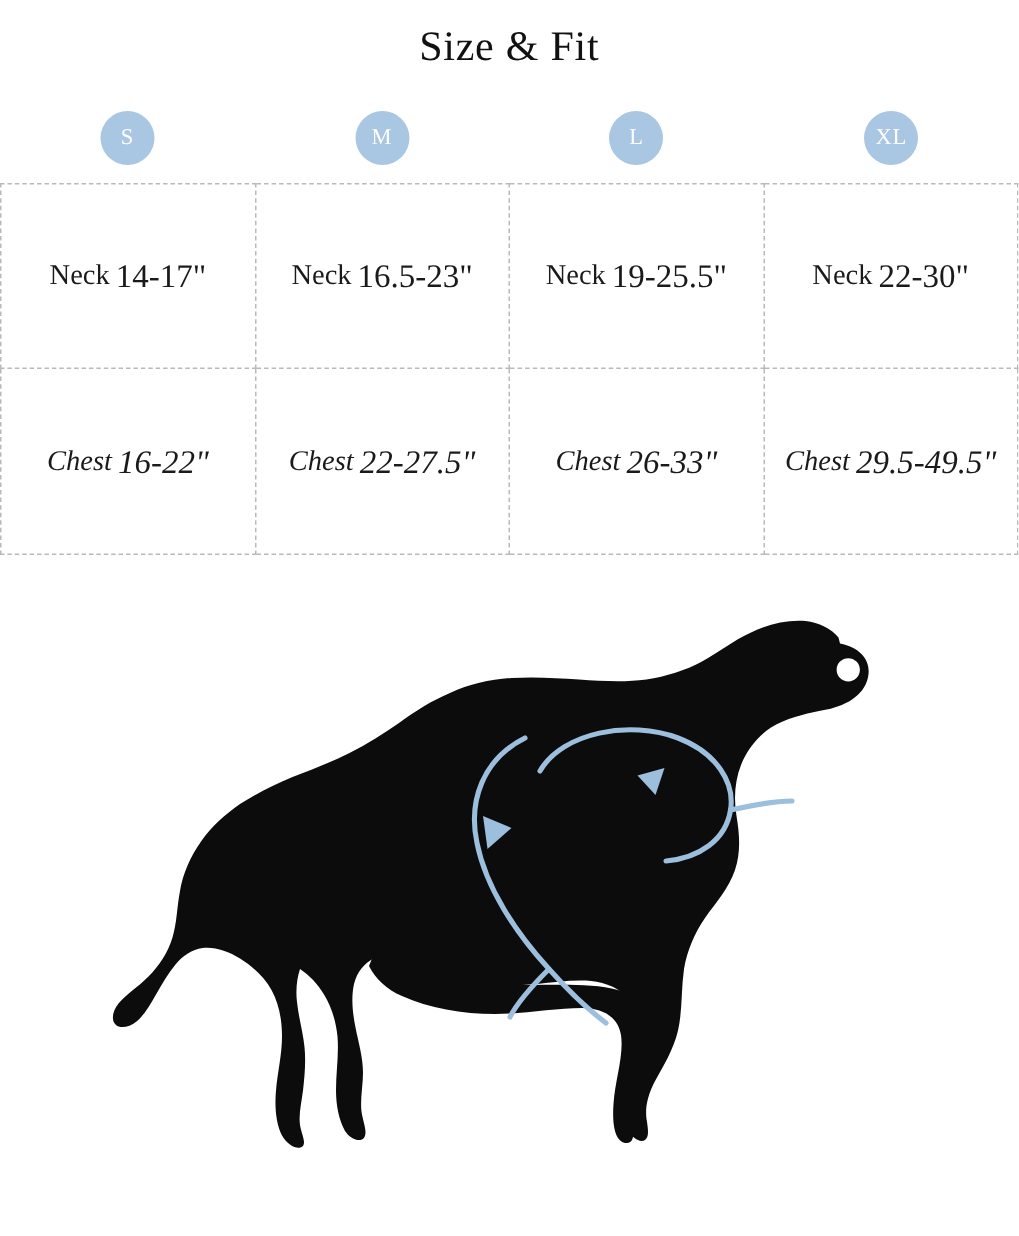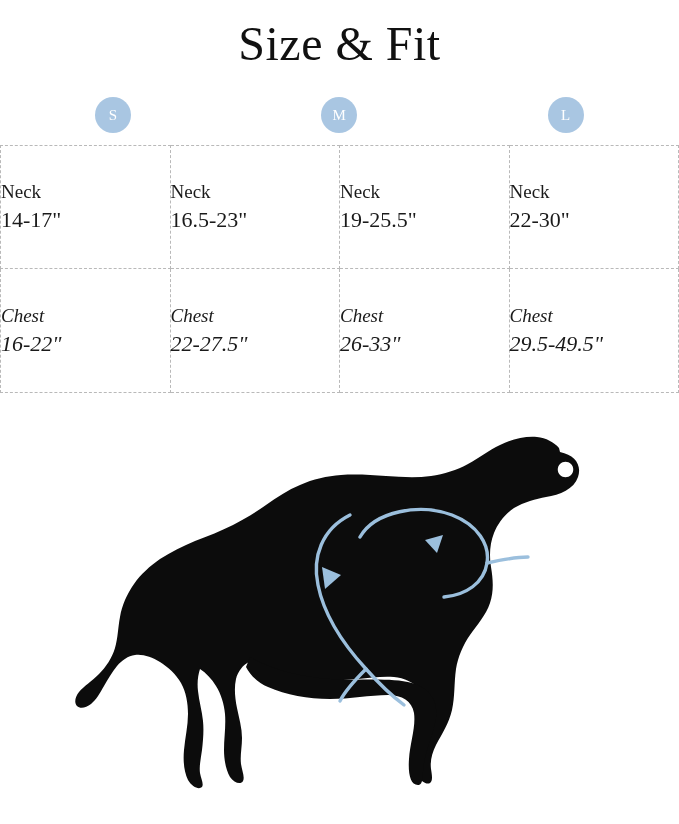--- a/index.html
+++ b/index.html
@@ -11,21 +11,21 @@
     width: 679px;
     height: 824px;
     position: relative;
     font-family: "Liberation Serif", serif;
     color: #111111;
     overflow: hidden;
   }
   .page-title {
     text-align: center;
     font-family: "Liberation Serif", serif;
-    font-size: 48px;
+    font-size: 28px;
     font-weight: 400;
     letter-spacing: 0.5px;
     margin: 8px 0 0 0;
     padding-top: 8px;
     color: #111111;
   }
 
   
   .badges-row {
     display: flex;
@@ -64,21 +64,21 @@
     width: 679px;
   }
   .grid-cell {
     flex: 1 1 0;
     height: 124px;
     box-sizing: border-box;
     border-top: 1px dashed #b9b9b9;
     border-bottom: 1px dashed #b9b9b9;
     border-right: 1px dashed #b9b9b9;
     display: flex;
-    flex-direction: column;
+    align-items: center;
     justify-content: center;
     gap: 4px;
   }
   .grid-row .grid-cell:first-child {
     border-left: 1px dashed #b9b9b9;
   }
   .grid-row:not(:first-child) .grid-cell {
     border-top: none;
     font-style: italic;
   }
@@ -109,20 +109,23 @@
 
 <div class="badges-row">
   <div class="badge-cell">
     <div class="badge">S</div>
   </div>
   <div class="badge-cell">
     <div class="badge">M</div>
   </div>
   <div class="badge-cell">
     <div class="badge">L</div>
+  </div>
+  <div class="badge-cell">
+    <div class="badge">XL</div>
   </div>
 </div>
 
 <div class="grid">
 
   <div class="grid-row">
     <div class="grid-cell">
       <div class="cell-label">Neck</div>
       <div class="cell-value">14-17"</div>
     </div>

